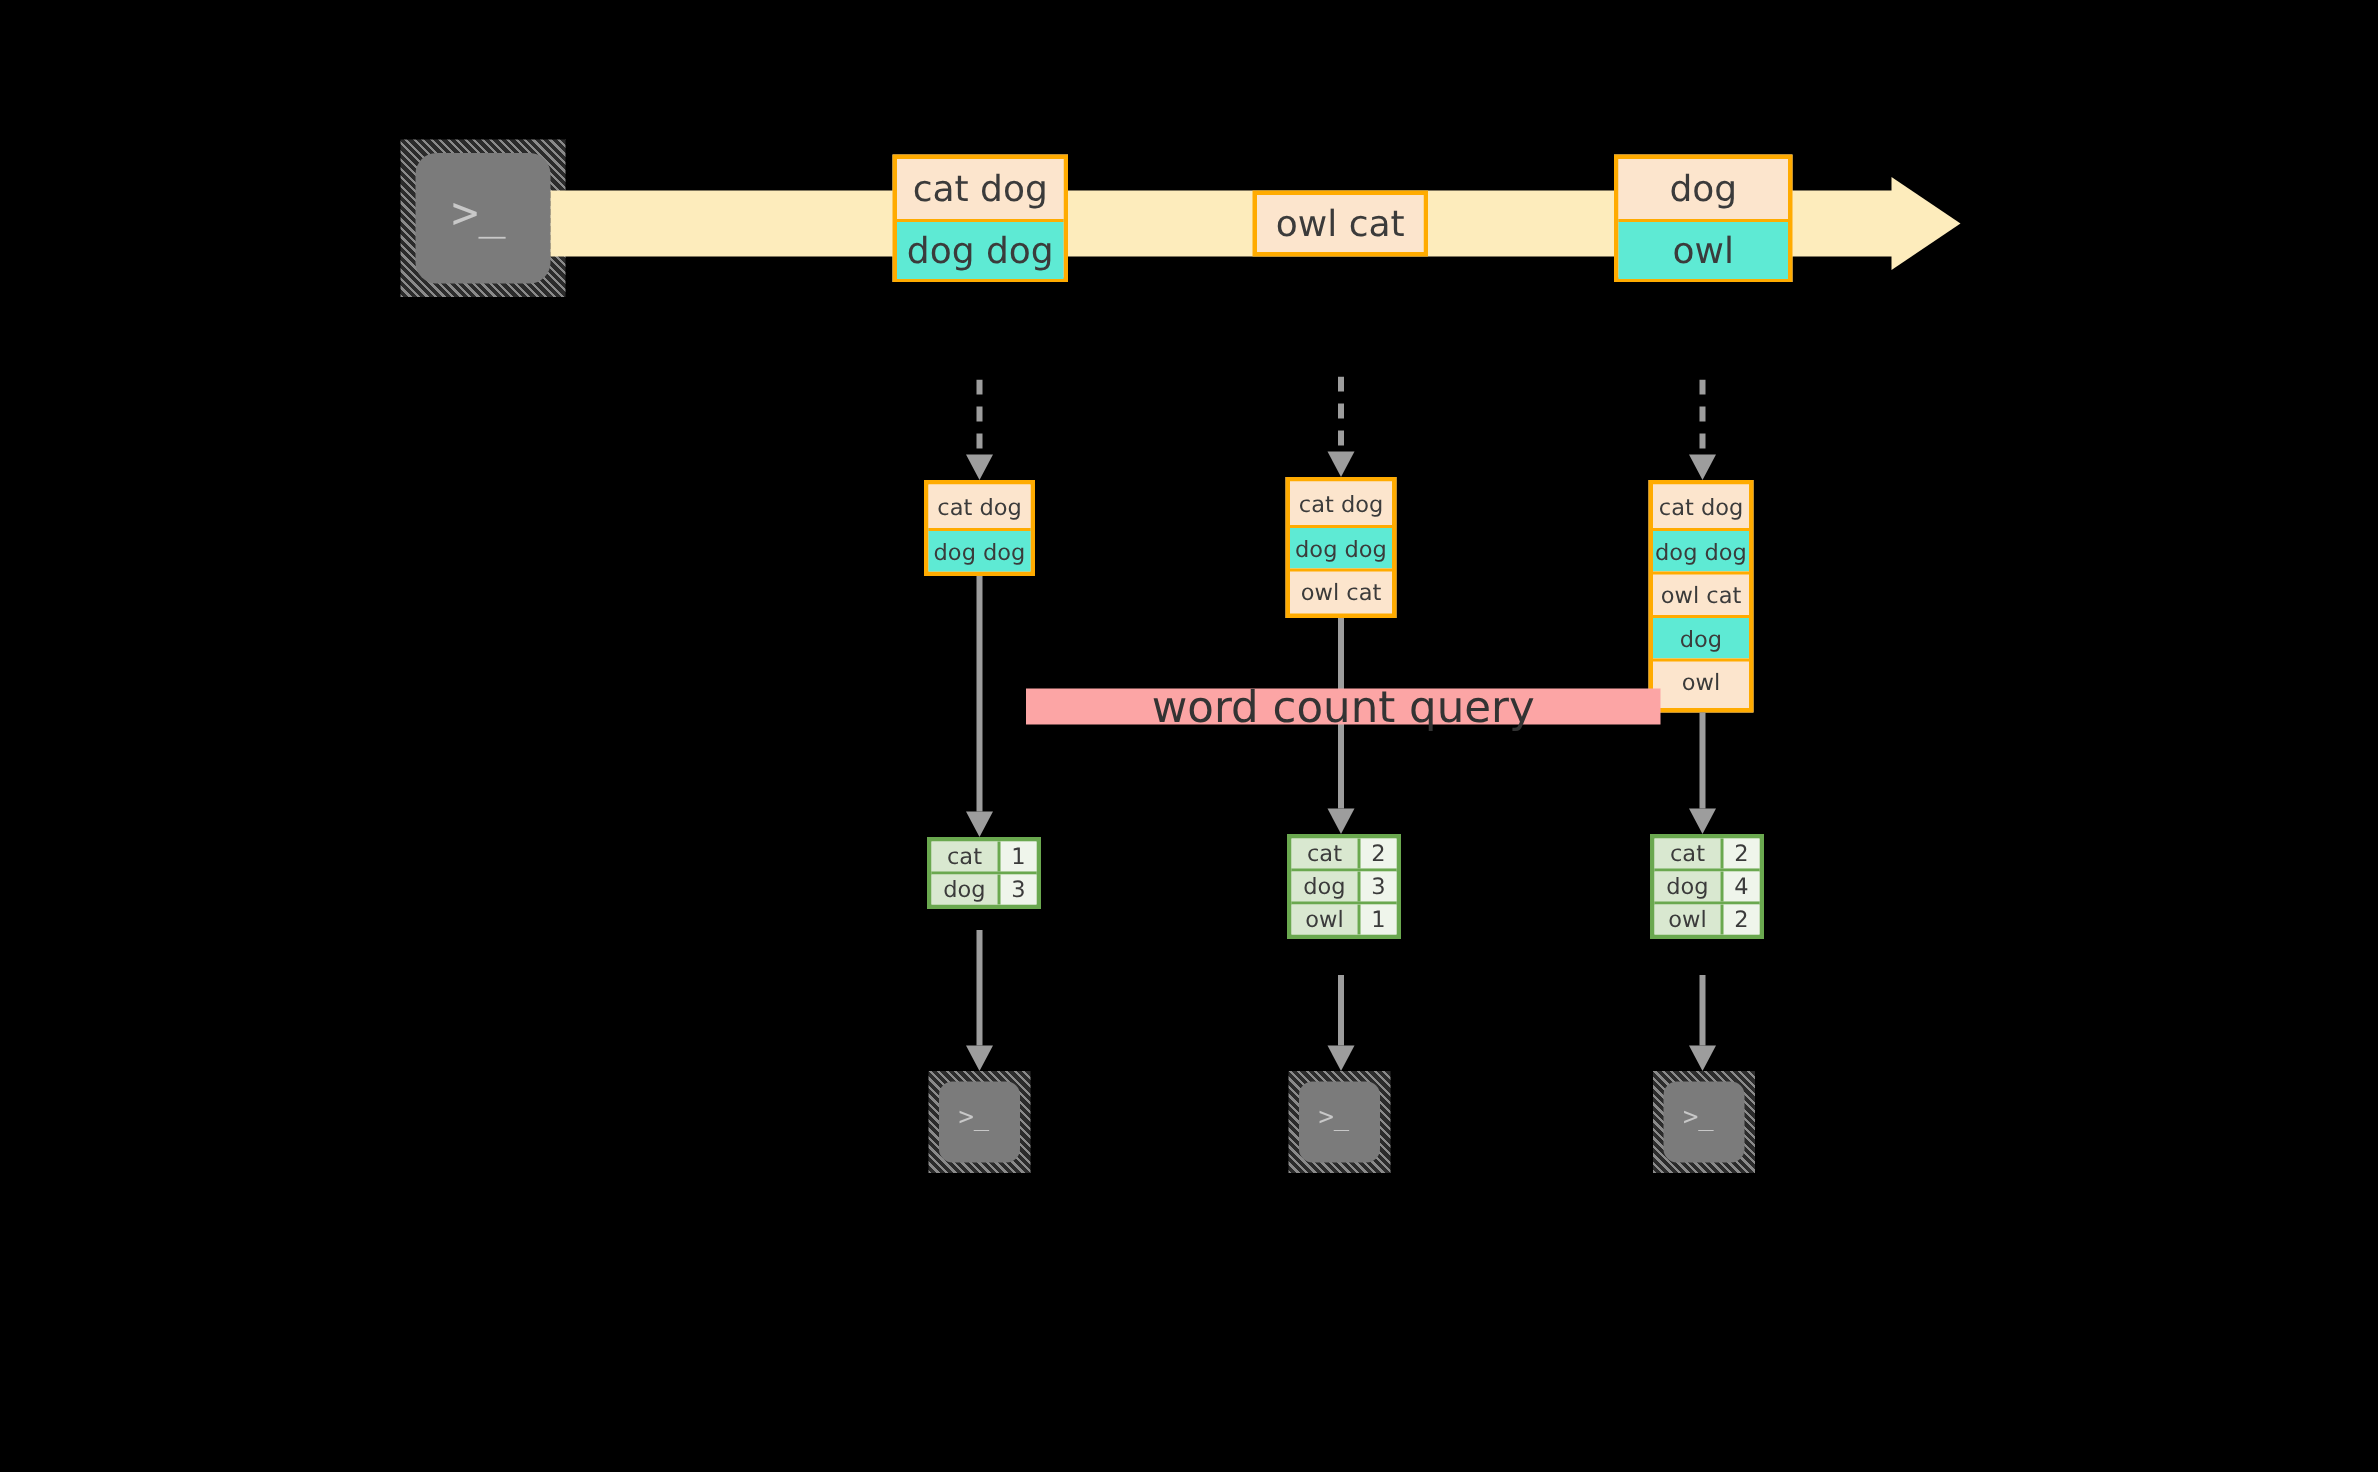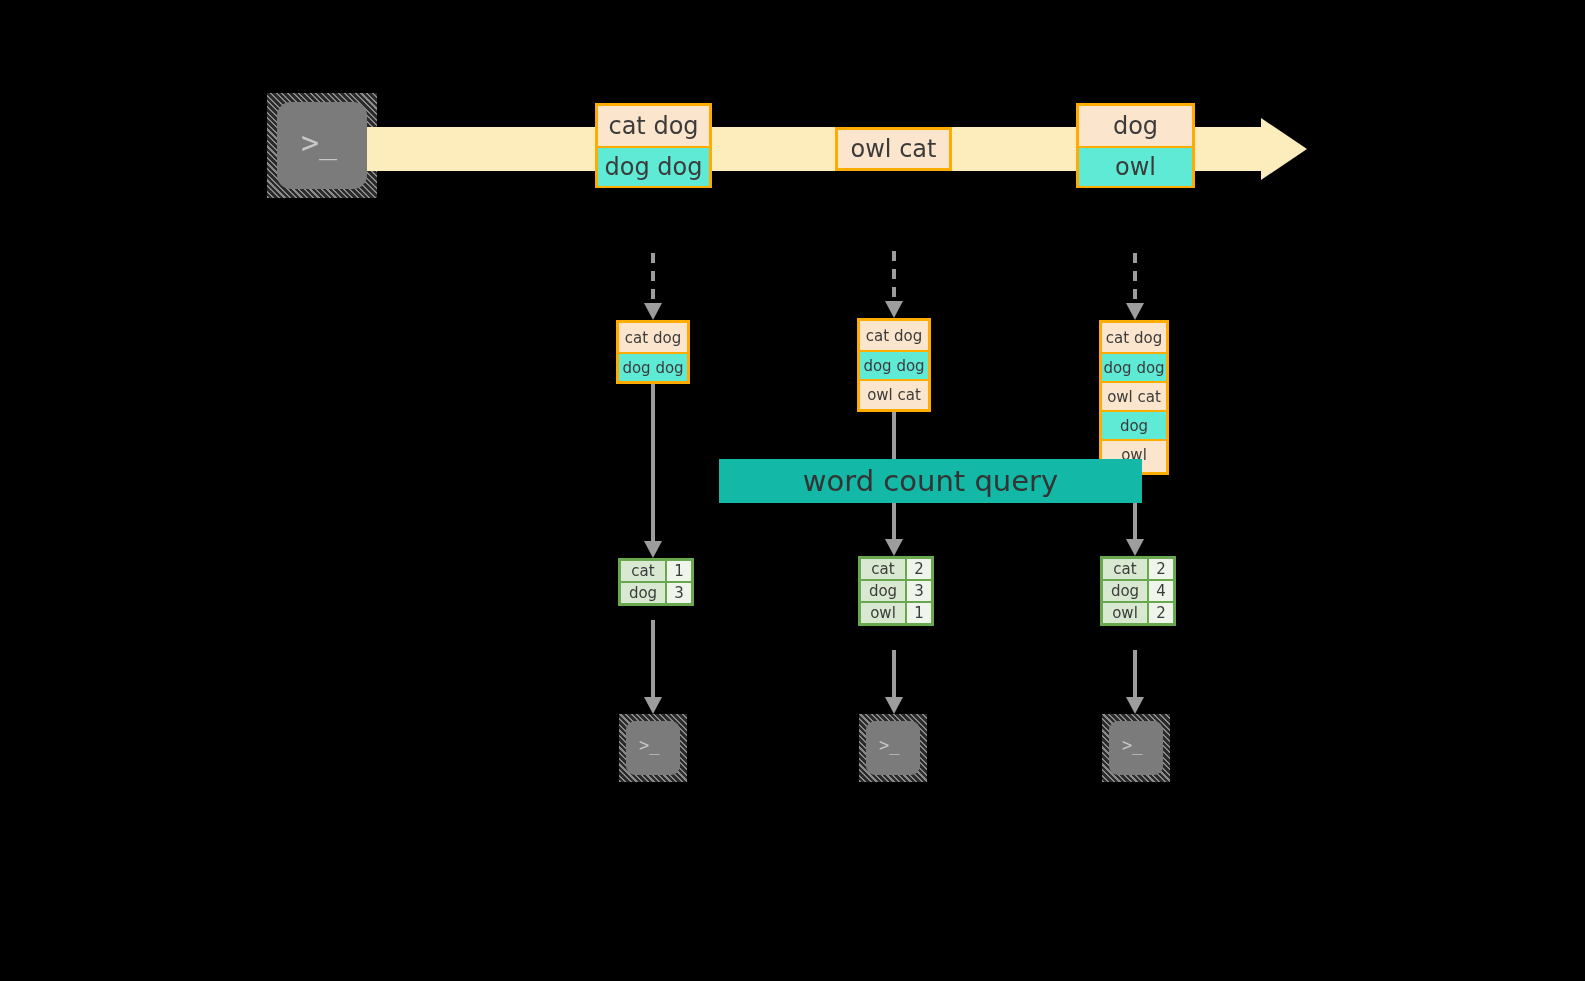--- a/index.html
+++ b/index.html
@@ -189,25 +189,25 @@
   #arr-t1 { left: 644px; top: 620px; height: 94px; }
   #arr-t2 { left: 885px; top: 650px; height: 64px; }
   #arr-t3 { left: 1126px; top: 650px; height: 64px; }
   #arr-t1 .shaft { height: 77px; }
   #arr-t2 .shaft { height: 47px; }
   #arr-t3 .shaft { height: 47px; }
 
   
   #query-band {
     position: absolute;
-    left: 719px;
+    left: 684px;
     top: 459px;
     width: 423px;
-    height: 44px;
-    background: #14b8a6;
+    height: 24px;
+    background: #fca5a5;
     display: flex;
     align-items: center;
     justify-content: center;
   }
   #query-band .label {
     font-size: 29px;
     color: #333333;
     white-space: nowrap;
   }
 </style>

